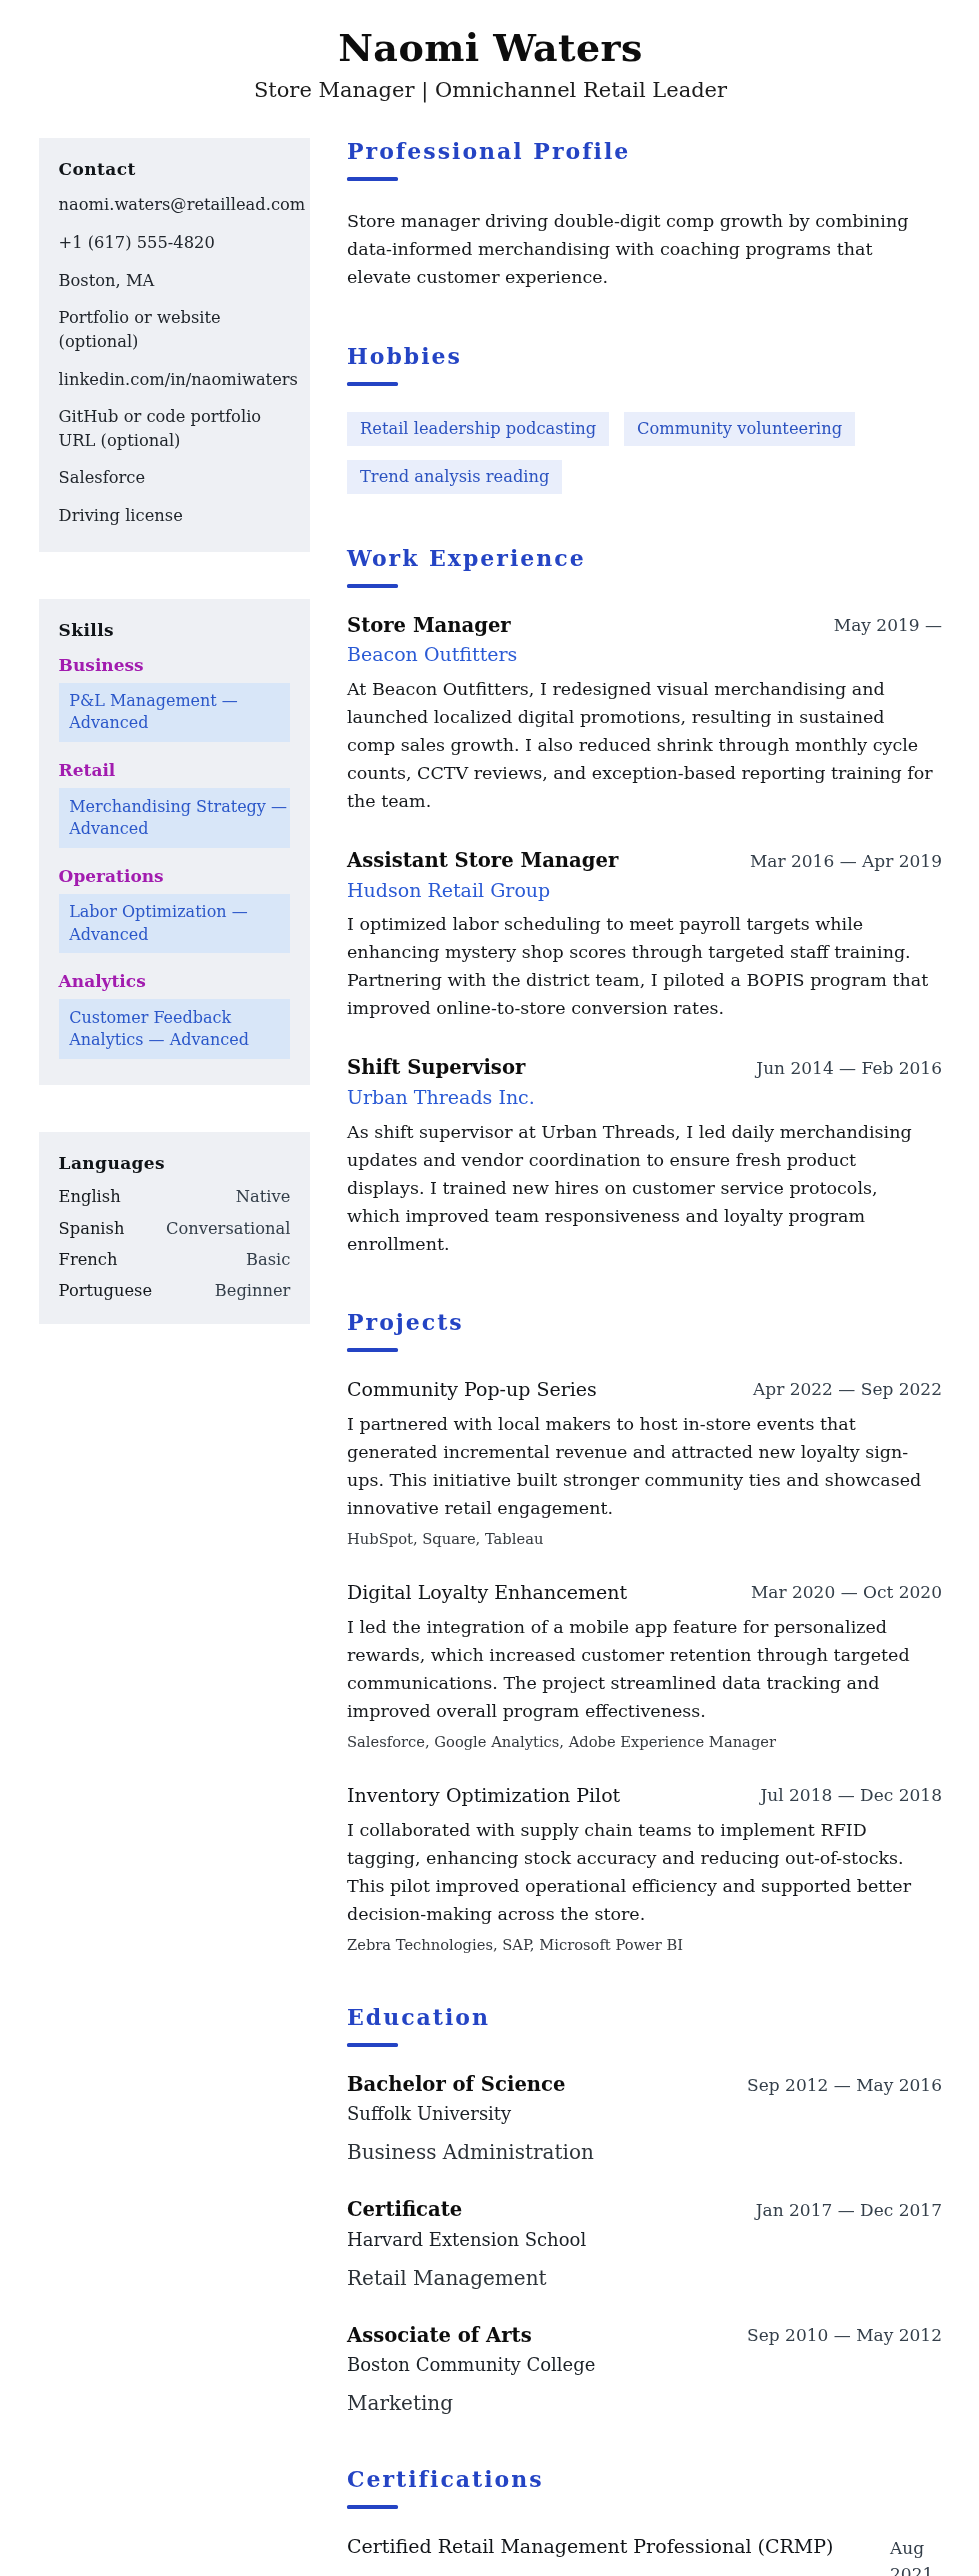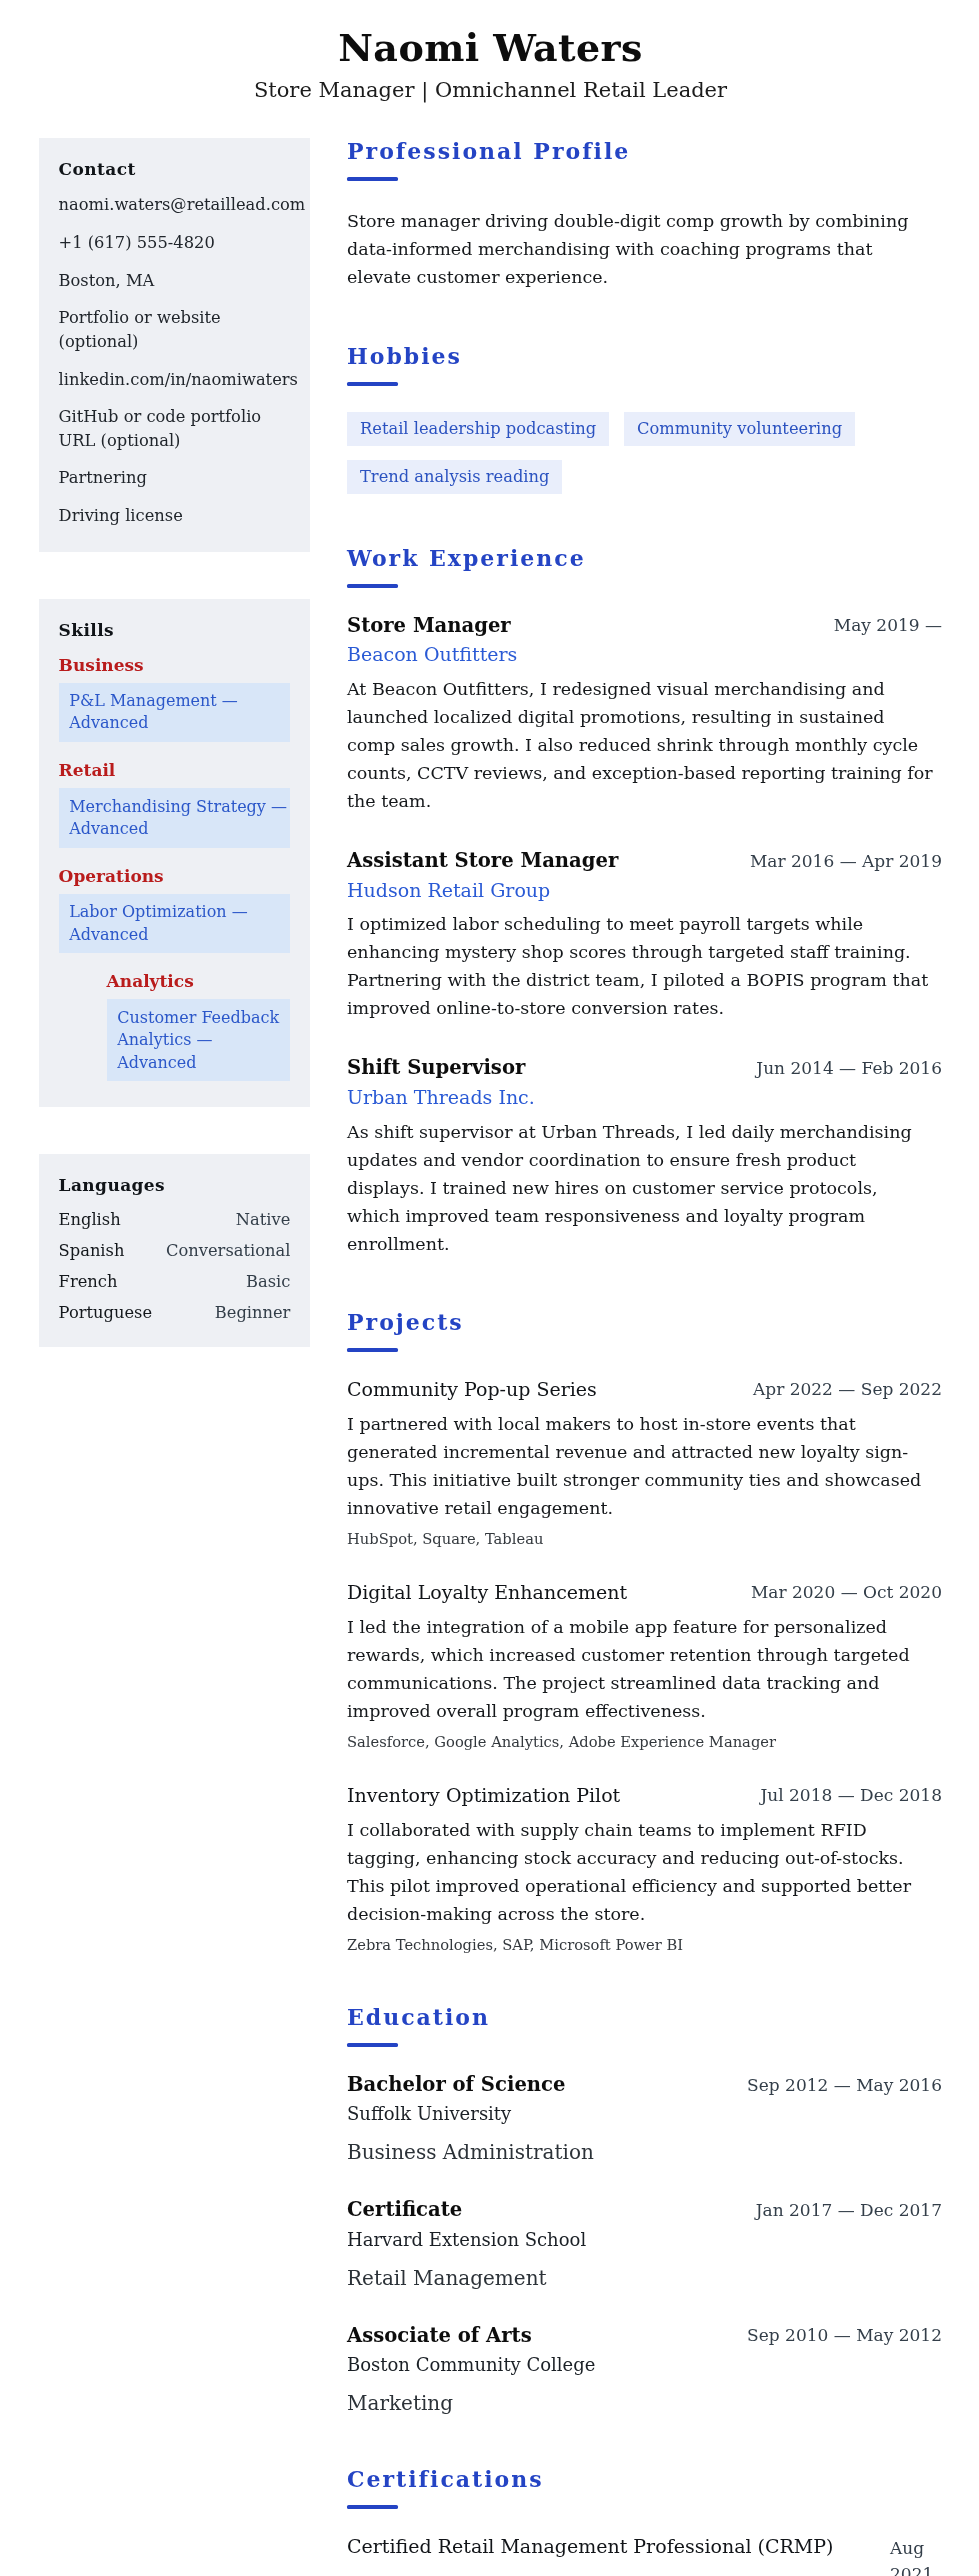--- a/index.html
+++ b/index.html
@@ -21,22 +21,22 @@
   .sidebar { width: 271px; flex: 0 0 271px; }
   .main { flex: 1; margin-left: 37px; }
 
   
   .card { background: #eef0f4; padding: 21px 19.6px; margin-bottom: 47px; }
   .card h3 { font-size: 17px; font-weight: 700; color: #101418; letter-spacing: 0.4px; margin-bottom: 14.7px; }
   .contact-item { font-size: 16.3px; line-height: 1.45; color: #20252b; margin-bottom: 14px; }
   .contact-item:last-child { margin-bottom: 3.3px; }
 
   .skill-group { margin-bottom: 18px; }
-  .skill-group:last-child { margin-bottom: 4.9px; margin-left: 48px; }
-  .skill-category { font-size: 17px; font-weight: 700; color: #b91c1c; margin-bottom: 8.2px; }
+  .skill-group:last-child { margin-bottom: 4.9px; }
+  .skill-category { font-size: 17px; font-weight: 700; color: #a21caf; margin-bottom: 8.2px; }
   .skill-chip { background: #d8e6f8; color: #2b57c9; font-size: 16px; line-height: 1.4; padding: 7.3px 3.3px 7.3px 10.6px; }
 
   .language-row { display: flex; justify-content: space-between; font-size: 16.3px; margin-bottom: 12.2px; }
   .language-row:last-child { margin-bottom: 3.3px; }
   .language-name { color: #14181c; }
   .language-level { color: #333e49; }
 
   
   .section { margin-bottom: 51px; }
   .section-title {
@@ -79,21 +79,21 @@
     <div class="sidebar">
 
       <div class="card">
         <h3>Contact</h3>
         <div class="contact-item">naomi.waters@retaillead.com</div>
         <div class="contact-item">+1 (617) 555-4820</div>
         <div class="contact-item">Boston, MA</div>
         <div class="contact-item">Portfolio or website (optional)</div>
         <div class="contact-item">linkedin.com/in/naomiwaters</div>
         <div class="contact-item">GitHub or code portfolio URL (optional)</div>
-        <div class="contact-item">Partnering</div>
+        <div class="contact-item">Salesforce</div>
         <div class="contact-item">Driving license</div>
       </div>
 
       <div class="card">
         <h3>Skills</h3>
         <div class="skill-group">
           <div class="skill-category">Business</div>
           <div class="skill-chip">P&amp;L Management — Advanced</div>
         </div>
         <div class="skill-group">

